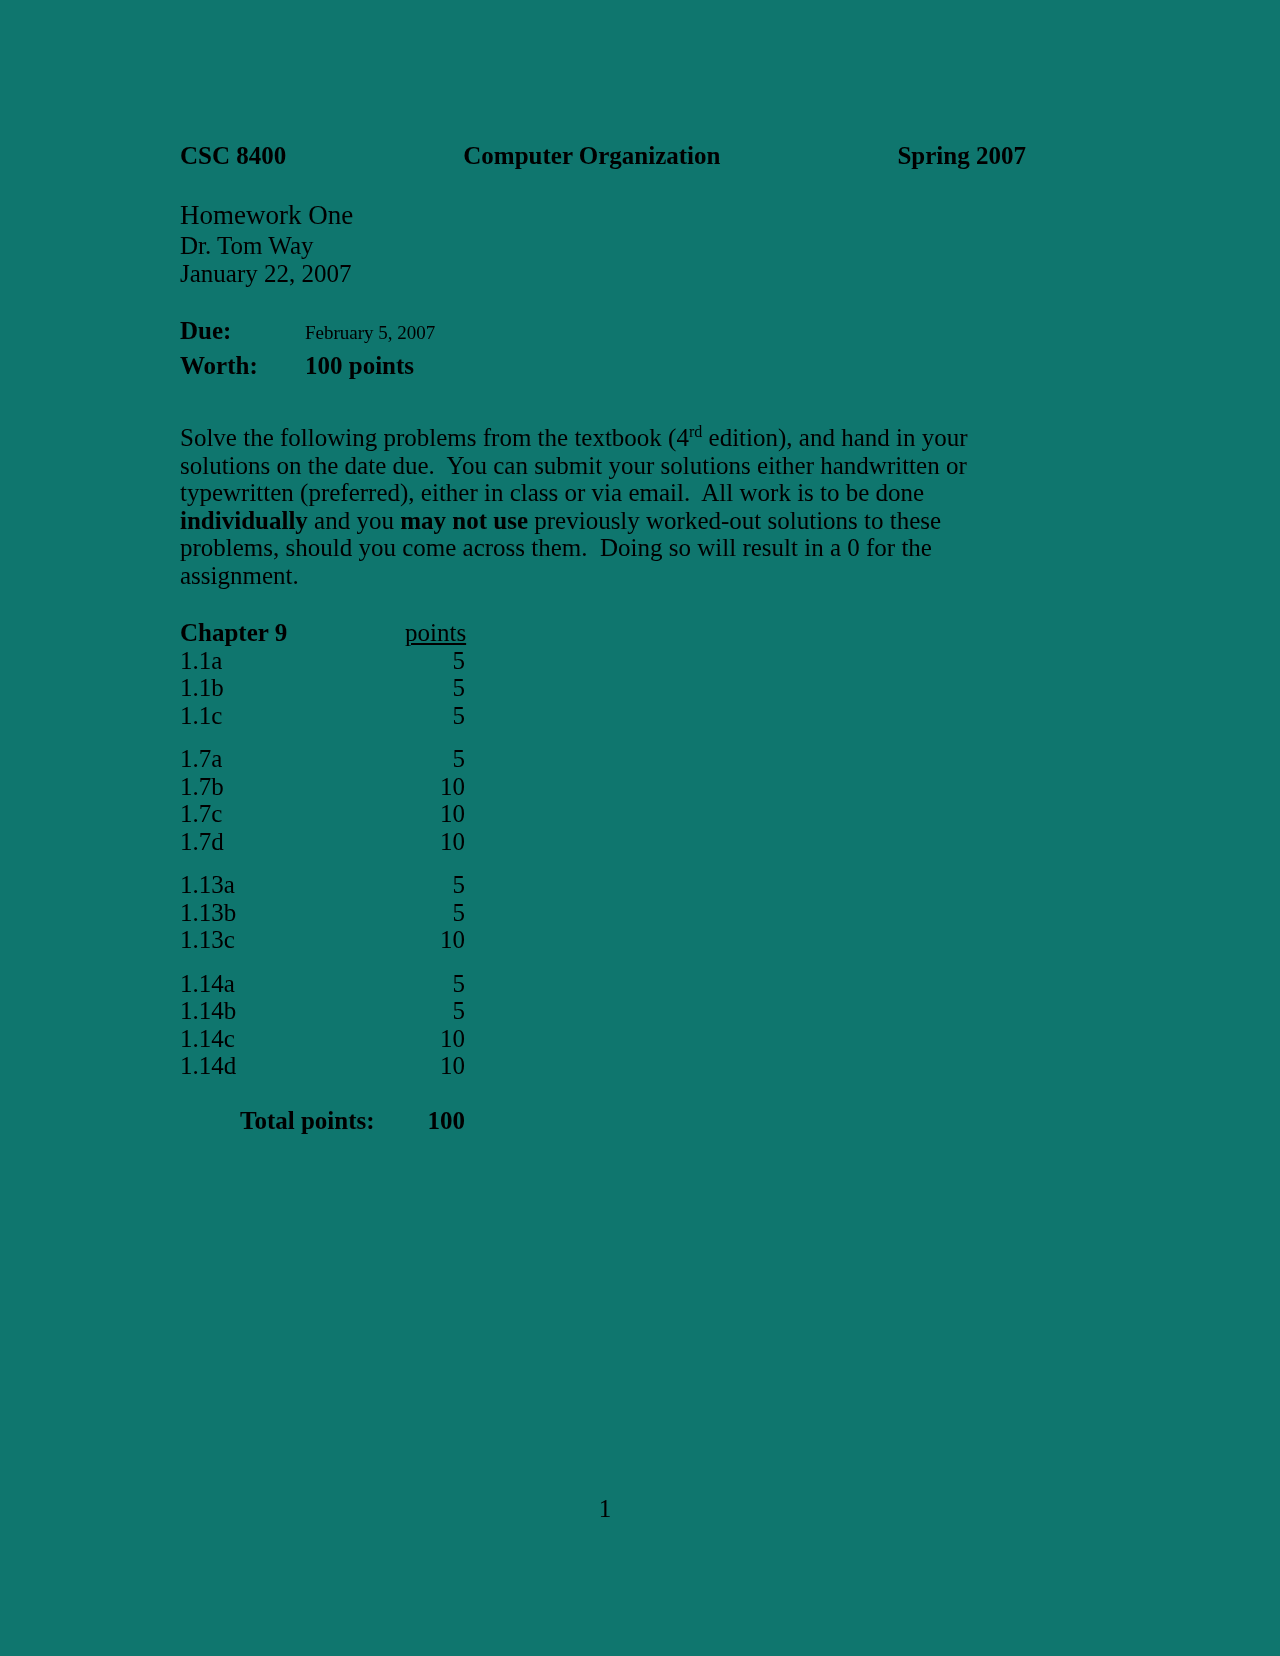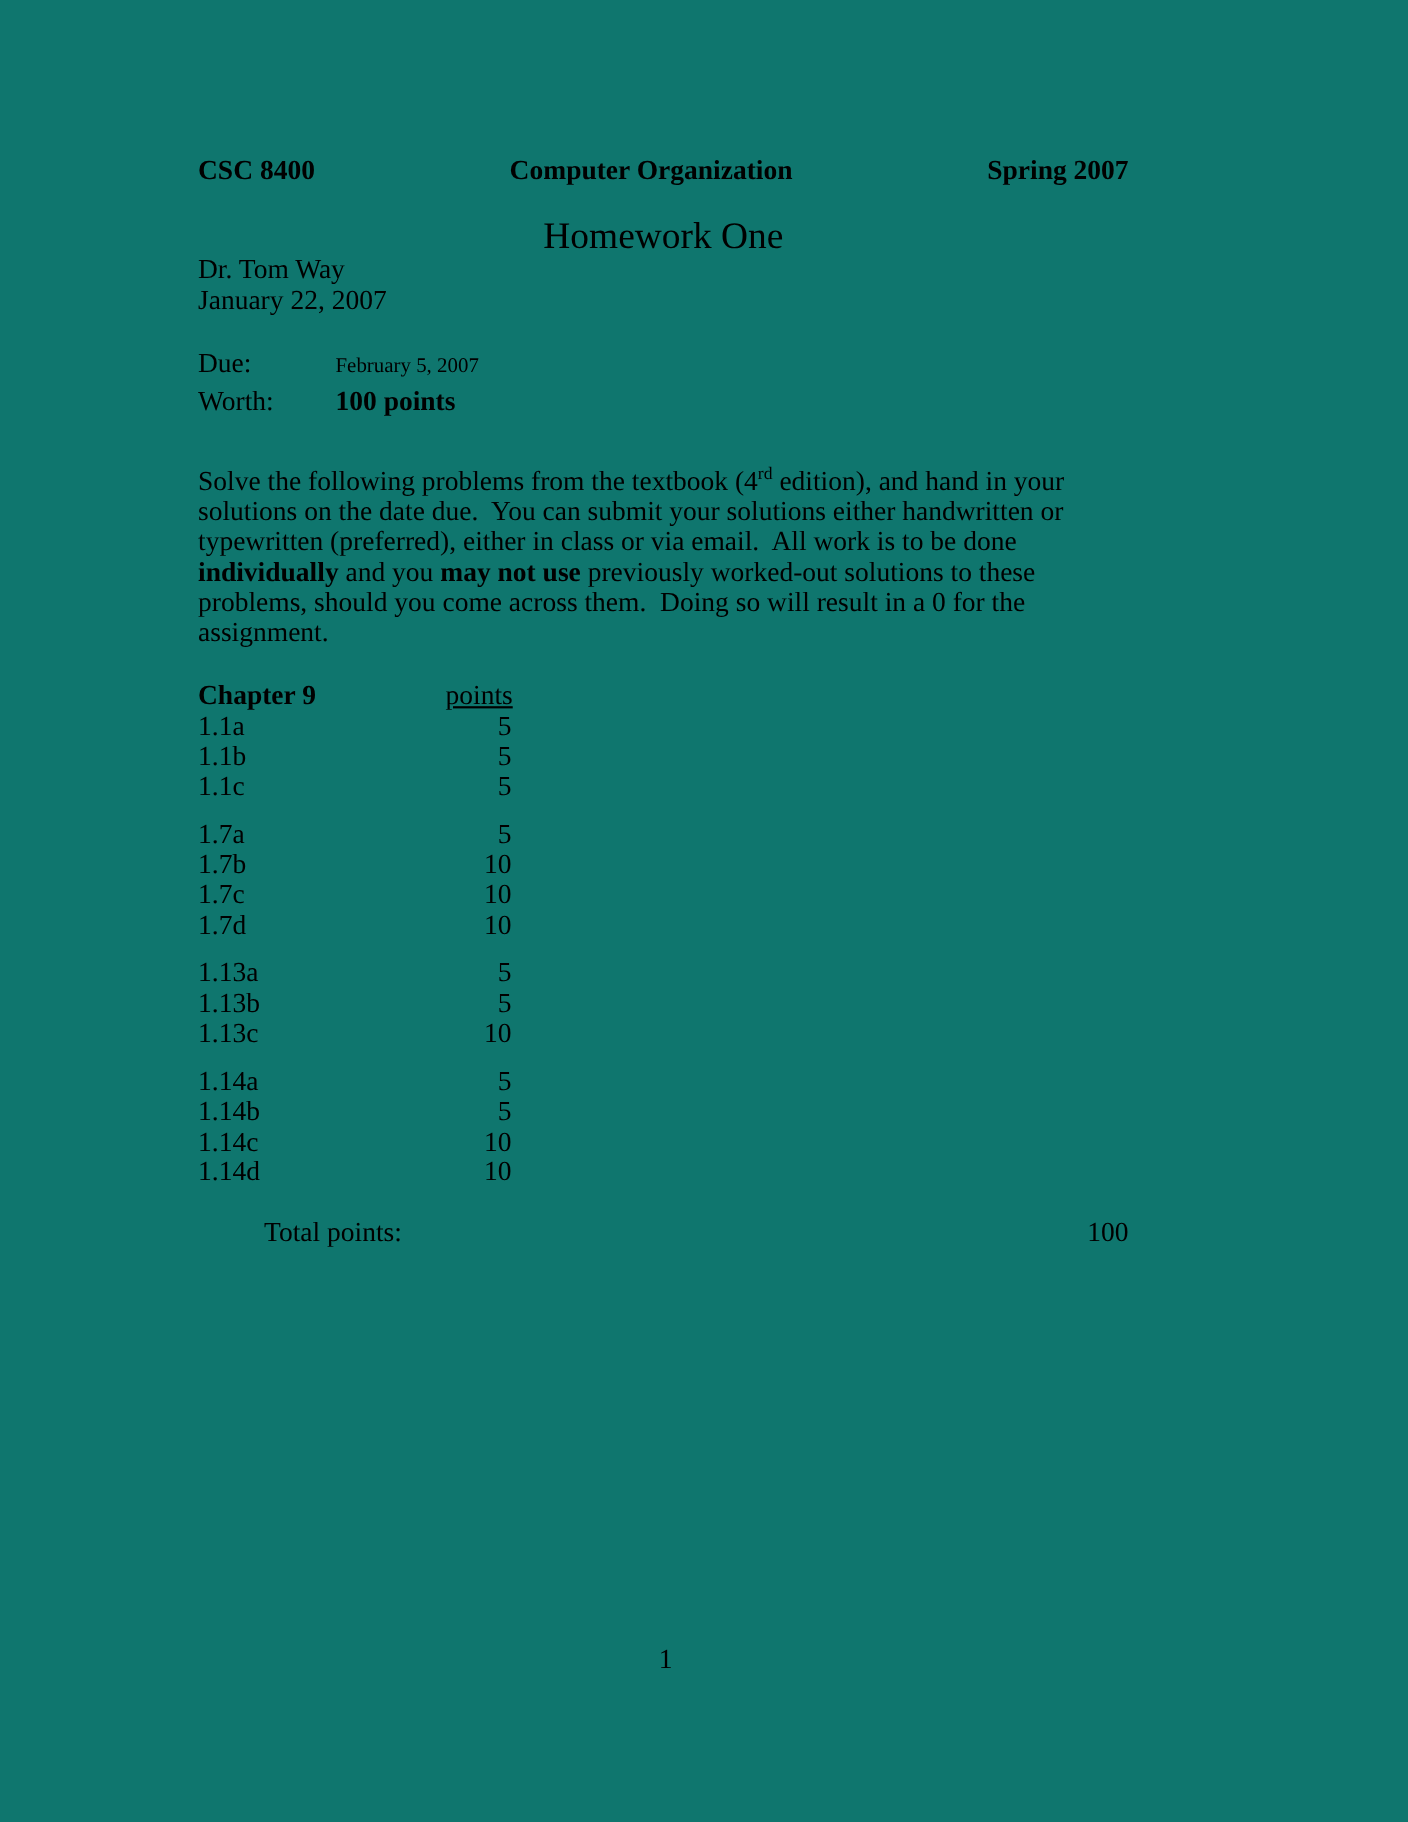--- a/index.html
+++ b/index.html
@@ -27,40 +27,39 @@
   .header-row {
     display: flex;
     justify-content: space-between;
     align-items: baseline;
     font-weight: bold;
     font-size: 25px;
     line-height: 28px;
   }
   .hw-title {
     margin-top: 28px;
-    font-size: 34px;
+    font-size: 27px;
     line-height: 34px;
     font-weight: normal;
-    text-align: center;
   }
   .byline {
     font-size: 25px;
     line-height: 28px;
   }
   .due-block {
     margin-top: 26px;
   }
   .kv-row {
     display: flex;
     align-items: baseline;
     line-height: 33px;
   }
   .kv-label {
     width: 125px;
-    font-weight: normal;
+    font-weight: bold;
     font-size: 25px;
   }
   .kv-value-big {
     font-size: 19px;
   }
   .kv-value-bold {
     font-size: 25px;
     font-weight: bold;
   }
   .paragraph {
@@ -94,24 +93,23 @@
   }
   .thead .c2 {
     text-decoration: underline;
   }
   .table-group {
     margin-top: 16px;
   }
   .total-row {
     margin-top: 27.5px;
     display: flex;
-    font-weight: normal;
+    font-weight: bold;
     font-size: 25px;
     line-height: 27.5px;
-    justify-content: space-between;
   }
   .total-row .c1 {
     padding-left: 60px;
     box-sizing: border-box;
   }
   .page-number {
     position: absolute;
     top: 1495px;
     left: 0;
     width: 1210px;

